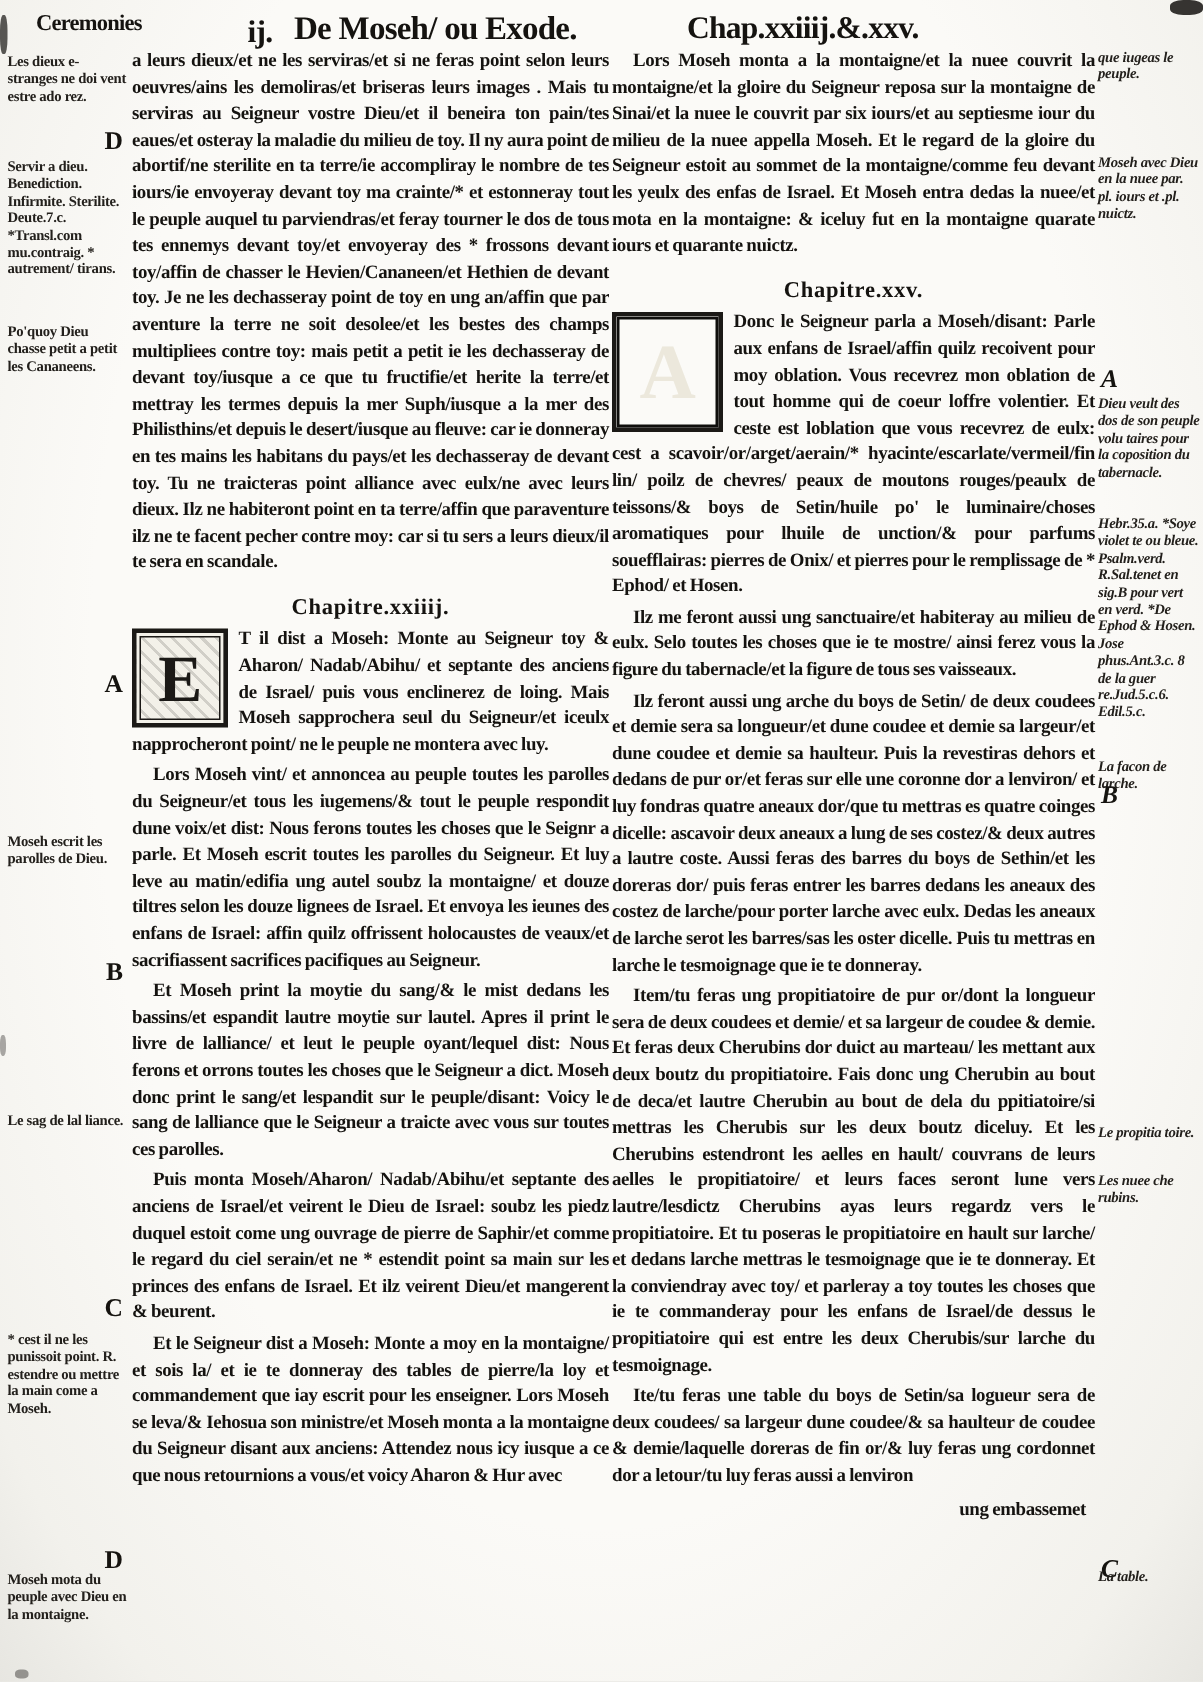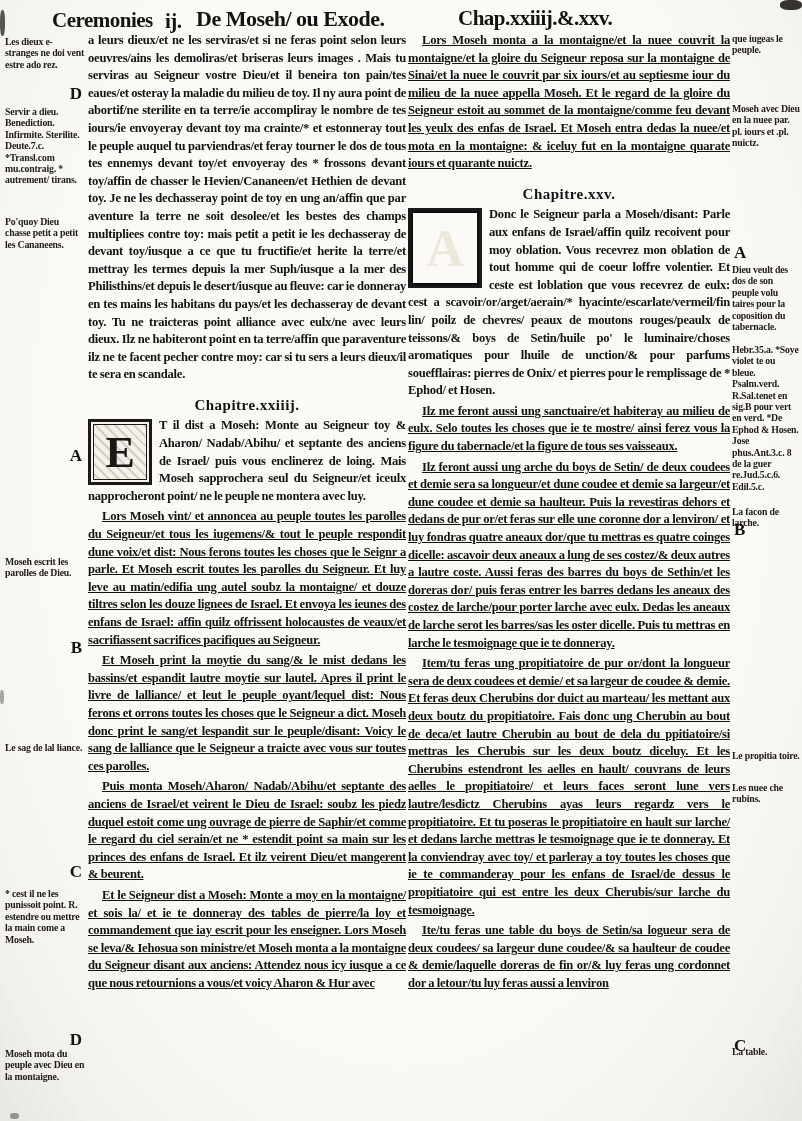--- a/index.html
+++ b/index.html
@@ -11,35 +11,35 @@
   .page{
     position:relative;width:802px;height:1121px;
     background:
       radial-gradient(ellipse at 50% 40%, #fbfaf7 60%, #f2f1ec 88%, #e7e6e1 100%);
     color:#151310;
   }
   
   .running-header{position:absolute;top:6px;left:0;width:802px;height:26px;}
   .rh{position:absolute;font-weight:700;white-space:nowrap;
       font-family:"Liberation Serif",serif;letter-spacing:-0.5px;}
-  .rh-section{left:24px;top:2px;font-size:21px;margin-left:28px;}
+  .rh-section{left:24px;top:2px;font-size:15px;}
   .rh-leaf{left:165px;top:3px;font-size:21px;}
   .rh-title{left:196px;top:0px;font-size:22px;}
   .rh-chapref{left:458px;top:0px;font-size:21px;}
   
   .textcol{
     position:absolute;top:32px;
     font-size:12.6px;line-height:17.6px;font-weight:700;
     letter-spacing:-0.25px;text-align:justify;
     word-spacing:-0.5px;
   }
   .col-left{left:88px;width:318px;}
   .col-right{left:408px;width:322px;}
   .para{margin:0 0 3px 0;}
-  .para.indent{text-indent:14px;text-decoration:underline;}
+  .para.indent{text-indent:14px;}
   .chapter-heading{
     text-align:center;font-weight:700;font-size:15px;
     letter-spacing:0.5px;margin:13px 0 3px 0;
   }
   
   .dropcap{
     float:left;display:flex;align-items:center;justify-content:center;
     border:3px solid #1b1916;box-sizing:border-box;
     margin:2px 7px 2px 0;
     font-weight:700;
@@ -56,21 +56,21 @@
     background:
       radial-gradient(circle at 30% 28%, #55504a 0 18%, transparent 40%),
       radial-gradient(circle at 72% 70%, #4a453f 0 16%, transparent 40%),
       repeating-radial-gradient(circle at 50% 50%, #2a2username 0, #262320 0 3px, #17151299 3px 6px),
       #1d1b18;
     box-shadow:inset 0 0 0 2px #0f0e0c;
   }
   
   .margincol{position:absolute;top:0;height:929px;}
   .margin-left{left:2px;width:84px;}
-  .margin-right{left:732px;width:68px;}
+  .margin-right{left:732px;width:68px;font-style:italic;}
   .mnote{
     position:absolute;left:0;width:100%;
     font-size:9.8px;line-height:11.4px;font-weight:700;
     letter-spacing:-0.2px;color:#23201c;
   }
   .margin-left .mnote{padding-left:3px;box-sizing:border-box;}
   .section-letter{
     position:absolute;font-size:17px;font-weight:700;color:#15130f;
     font-family:"Liberation Serif",serif;
   }
@@ -129,20 +129,21 @@
   <div class="textcol col-right">
     <p class="para indent">Lors Moseh monta a la montaigne/et la nuee couvrit la montaigne/et la gloire du Seigneur reposa sur la montaigne de Sinai/et la nuee le couvrit par six iours/et au septiesme iour du milieu de la nuee appella Moseh. Et le regard de la gloire du Seigneur estoit au sommet de la montaigne/comme feu devant les yeulx des enfas de Israel. Et Moseh entra dedas la nuee/et mota en la montaigne: &amp; iceluy fut en la montaigne quarate iours et quarante nuictz.</p>
     <div class="chapter-heading">Chapitre.xxv.</div>
     <div class="para">
       <span class="dropcap dropcap-a">A</span><span>Donc le Seigneur parla a Moseh/disant: Parle aux enfans de Israel/affin quilz recoivent pour moy oblation. Vous recevrez mon oblation de tout homme qui de coeur loffre volentier. Et ceste est loblation que vous recevrez de eulx: cest a scavoir/or/arget/aerain/* hyacinte/escarlate/vermeil/fin lin/ poilz de chevres/ peaux de moutons rouges/peaulx de teissons/&amp; boys de Setin/huile po' le luminaire/choses aromatiques pour lhuile de unction/&amp; pour parfums souefflairas: pierres de Onix/ et pierres pour le remplissage de * Ephod/ et Hosen.</span>
     </div>
     <p class="para indent">Ilz me feront aussi ung sanctuaire/et habiteray au milieu de eulx. Selo toutes les choses que ie te mostre/ ainsi ferez vous la figure du tabernacle/et la figure de tous ses vaisseaux.</p>
     <p class="para indent">Ilz feront aussi ung arche du boys de Setin/ de deux coudees et demie sera sa longueur/et dune coudee et demie sa largeur/et dune coudee et demie sa haulteur. Puis la revestiras dehors et dedans de pur or/et feras sur elle une coronne dor a lenviron/ et luy fondras quatre aneaux dor/que tu mettras es quatre coinges dicelle: ascavoir deux aneaux a lung de ses costez/&amp; deux autres a lautre coste. Aussi feras des barres du boys de Sethin/et les doreras dor/ puis feras entrer les barres dedans les aneaux des costez de larche/pour porter larche avec eulx. Dedas les aneaux de larche serot les barres/sas les oster dicelle. Puis tu mettras en larche le tesmoignage que ie te donneray.</p>
     <p class="para indent">Item/tu feras ung propitiatoire de pur or/dont la longueur sera de deux coudees et demie/ et sa largeur de coudee &amp; demie. Et feras deux Cherubins dor duict au marteau/ les mettant aux deux boutz du propitiatoire. Fais donc ung Cherubin au bout de deca/et lautre Cherubin au bout de dela du ppitiatoire/si mettras les Cherubis sur les deux boutz diceluy. Et les Cherubins estendront les aelles en hault/ couvrans de leurs aelles le propitiatoire/ et leurs faces seront lune vers lautre/lesdictz Cherubins ayas leurs regardz vers le propitiatoire. Et tu poseras le propitiatoire en hault sur larche/ et dedans larche mettras le tesmoignage que ie te donneray. Et la conviendray avec toy/ et parleray a toy toutes les choses que ie te commanderay pour les enfans de Israel/de dessus le propitiatoire qui est entre les deux Cherubis/sur larche du tesmoignage.</p>
     <p class="para indent">Ite/tu feras une table du boys de Setin/sa logueur sera de deux coudees/ sa largeur dune coudee/&amp; sa haulteur de coudee &amp; demie/laquelle doreras de fin or/&amp; luy feras ung cordonnet dor a letour/tu luy feras aussi a lenviron</p>
+    <div class="catchword">ung embassemet</div>
   </div>
 
   <div class="margincol margin-right">
     <div class="mnote" style="top:33px">que iugeas le peuple.</div>
     <div class="mnote" style="top:103px">Moseh avec Dieu en la nuee par. pl. iours et .pl. nuictz.</div>
     <div class="section-letter" style="top:243px">A</div>
     <div class="mnote" style="top:264px">Dieu veult des dos de son peuple volu taires pour la coposition du tabernacle.</div>
     <div class="mnote" style="top:344px">Hebr.35.a. *Soye violet te ou bleue. Psalm.verd. R.Sal.tenet en sig.B pour vert en verd. *De Ephod &amp; Hosen. Jose phus.Ant.3.c. 8 de la guer re.Jud.5.c.6. Edil.5.c.</div>
     <div class="mnote" style="top:506px">La facon de larche.</div>
     <div class="section-letter" style="top:520px">B</div>

